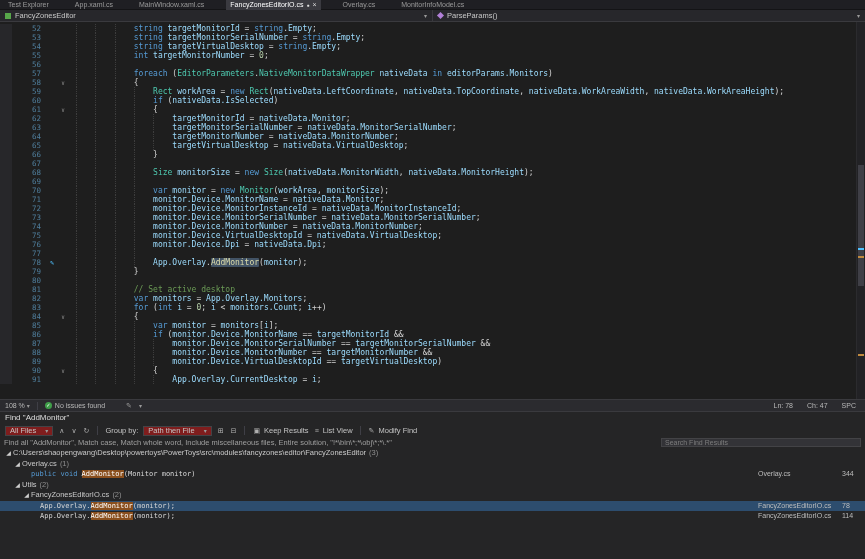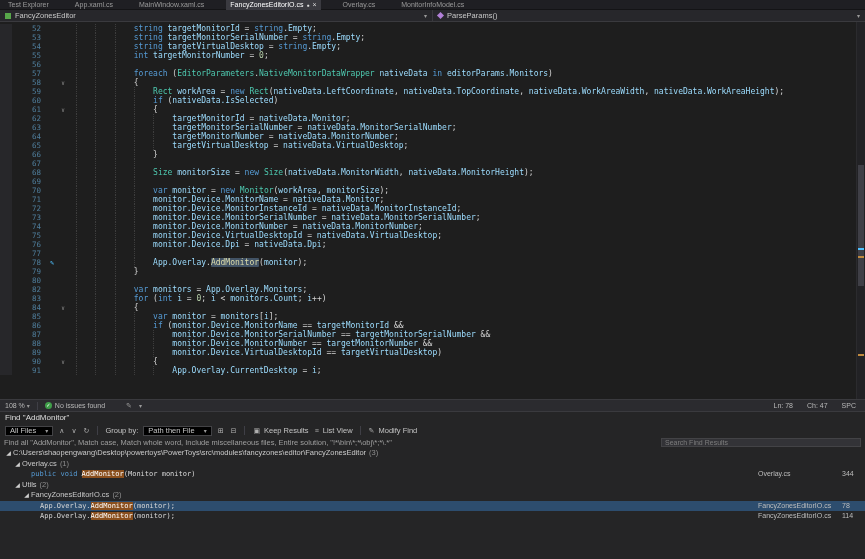--- a/index.html
+++ b/index.html
@@ -52,21 +52,21 @@
          font-size:5px;line-height:7px;text-align:center;margin-right:3px}
   .health{display:flex;align-items:center}
   .broom{color:#9a9a9a;font-size:7px;margin-left:14px}
   .ss-right{margin-left:auto;display:flex;gap:14px;padding-right:4px}
   .chev7{font-size:6px;color:#9a9a9a}
 
   
   .findpanel{height:148px;background:#252526;border-top:1px solid #3a3a3e;display:flex;flex-direction:column;font-size:7.5px}
   .fp-title{height:12px;line-height:12px;padding-left:5px;color:#dedede;font-size:8px}
   .fp-toolbar{height:13px;display:flex;align-items:center;gap:5px;padding:0 5px;color:#c4c4c4;flex:none}
-  .fp-select{display:flex;align-items:center;gap:9px;background:#000000;border:1px solid #434346;height:10px;padding:0 4px}
+  .fp-select{display:flex;align-items:center;gap:9px;background:#7f1d1d;border:1px solid #434346;height:10px;padding:0 4px}
   .tb-icon{color:#b0b0b0;font-size:7px;padding:0 1px}
   .tb-sep{width:1px;height:9px;background:#3f3f46;margin:0 2px}
   .tb-btn{display:flex;align-items:center;gap:3px}
   .fp-summary{height:11px;display:flex;align-items:center;padding:0 4px;color:#9f9f9f;gap:6px;flex:none}
   .fp-summary .txt{flex:1;white-space:nowrap;overflow:hidden;text-overflow:ellipsis}
   .fp-search{width:200px;height:9px;background:#333337;border:1px solid #434346;color:#bbb;
              font-size:7px;padding:0 3px;font-family:Liberation Sans, sans-serif;outline:none}
   .fp-search::placeholder{color:#7d7d7d}
   .fp-header{height:11px;display:flex;align-items:center;border-bottom:1px solid #3a3a3e;color:#c8c8c8;flex:none}
   .fh-code{flex:1;padding-left:5px;display:flex;gap:3px;align-items:center}
@@ -150,20 +150,21 @@
         <div class="cl"><span class="c-ind"></span><span class="c-num">71</span><span class="c-gl"></span><span class="c-fold"></span><span class="c-code"><span class="iu"></span><span class="iu"></span><span class="iu"></span><span class="iu"></span><span class="c-v">monitor.Device.MonitorName</span><span class="c-p"> = </span><span class="c-v">nativeData.Monitor</span><span class="c-p">;</span></span></div>
         <div class="cl"><span class="c-ind"></span><span class="c-num">72</span><span class="c-gl"></span><span class="c-fold"></span><span class="c-code"><span class="iu"></span><span class="iu"></span><span class="iu"></span><span class="iu"></span><span class="c-v">monitor.Device.MonitorInstanceId</span><span class="c-p"> = </span><span class="c-v">nativeData.MonitorInstanceId</span><span class="c-p">;</span></span></div>
         <div class="cl"><span class="c-ind"></span><span class="c-num">73</span><span class="c-gl"></span><span class="c-fold"></span><span class="c-code"><span class="iu"></span><span class="iu"></span><span class="iu"></span><span class="iu"></span><span class="c-v">monitor.Device.MonitorSerialNumber</span><span class="c-p"> = </span><span class="c-v">nativeData.MonitorSerialNumber</span><span class="c-p">;</span></span></div>
         <div class="cl"><span class="c-ind"></span><span class="c-num">74</span><span class="c-gl"></span><span class="c-fold"></span><span class="c-code"><span class="iu"></span><span class="iu"></span><span class="iu"></span><span class="iu"></span><span class="c-v">monitor.Device.MonitorNumber</span><span class="c-p"> = </span><span class="c-v">nativeData.MonitorNumber</span><span class="c-p">;</span></span></div>
         <div class="cl"><span class="c-ind"></span><span class="c-num">75</span><span class="c-gl"></span><span class="c-fold"></span><span class="c-code"><span class="iu"></span><span class="iu"></span><span class="iu"></span><span class="iu"></span><span class="c-v">monitor.Device.VirtualDesktopId</span><span class="c-p"> = </span><span class="c-v">nativeData.VirtualDesktop</span><span class="c-p">;</span></span></div>
         <div class="cl"><span class="c-ind"></span><span class="c-num">76</span><span class="c-gl"></span><span class="c-fold"></span><span class="c-code"><span class="iu"></span><span class="iu"></span><span class="iu"></span><span class="iu"></span><span class="c-v">monitor.Device.Dpi</span><span class="c-p"> = </span><span class="c-v">nativeData.Dpi</span><span class="c-p">;</span></span></div>
         <div class="cl"><span class="c-ind"></span><span class="c-num">77</span><span class="c-gl"></span><span class="c-fold"></span><span class="c-code"><span class="iu"></span><span class="iu"></span><span class="iu"></span><span class="iu"></span></span></div>
         <div class="cl"><span class="c-ind"></span><span class="c-num">78</span><span class="c-gl"><span class="pencil">✎</span></span><span class="c-fold"></span><span class="c-code"><span class="iu"></span><span class="iu"></span><span class="iu"></span><span class="iu"></span><span class="c-v">App.Overlay</span><span class="c-p">.</span><span class="c-m hl">AddMonitor</span><span class="c-p">(</span><span class="c-v">monitor</span><span class="c-p">);</span></span></div>
         <div class="cl"><span class="c-ind"></span><span class="c-num">79</span><span class="c-gl"></span><span class="c-fold"></span><span class="c-code"><span class="iu"></span><span class="iu"></span><span class="iu"></span><span class="c-p">}</span></span></div>
         <div class="cl"><span class="c-ind"></span><span class="c-num">80</span><span class="c-gl"></span><span class="c-fold"></span><span class="c-code"><span class="iu"></span><span class="iu"></span><span class="iu"></span></span></div>
+        <div class="cl"><span class="c-ind"></span><span class="c-num">81</span><span class="c-gl"></span><span class="c-fold"></span><span class="c-code"><span class="iu"></span><span class="iu"></span><span class="iu"></span><span class="c-cm">// Set active desktop</span></span></div>
         <div class="cl"><span class="c-ind"></span><span class="c-num">82</span><span class="c-gl"></span><span class="c-fold"></span><span class="c-code"><span class="iu"></span><span class="iu"></span><span class="iu"></span><span class="c-k">var</span><span class="c-p"> </span><span class="c-v">monitors</span><span class="c-p"> = </span><span class="c-v">App.Overlay.Monitors</span><span class="c-p">;</span></span></div>
         <div class="cl"><span class="c-ind"></span><span class="c-num">83</span><span class="c-gl"></span><span class="c-fold"></span><span class="c-code"><span class="iu"></span><span class="iu"></span><span class="iu"></span><span class="c-k">for</span><span class="c-p"> (</span><span class="c-k">int</span><span class="c-p"> </span><span class="c-v">i</span><span class="c-p"> = </span><span class="c-num2">0</span><span class="c-p">; </span><span class="c-v">i</span><span class="c-p"> &lt; </span><span class="c-v">monitors.Count</span><span class="c-p">; </span><span class="c-v">i</span><span class="c-p">++)</span></span></div>
         <div class="cl"><span class="c-ind"></span><span class="c-num">84</span><span class="c-gl"></span><span class="c-fold">∨</span><span class="c-code"><span class="iu"></span><span class="iu"></span><span class="iu"></span><span class="c-p">{</span></span></div>
         <div class="cl"><span class="c-ind"></span><span class="c-num">85</span><span class="c-gl"></span><span class="c-fold"></span><span class="c-code"><span class="iu"></span><span class="iu"></span><span class="iu"></span><span class="iu"></span><span class="c-k">var</span><span class="c-p"> </span><span class="c-v">monitor</span><span class="c-p"> = </span><span class="c-v">monitors</span><span class="c-p">[</span><span class="c-v">i</span><span class="c-p">];</span></span></div>
         <div class="cl"><span class="c-ind"></span><span class="c-num">86</span><span class="c-gl"></span><span class="c-fold"></span><span class="c-code"><span class="iu"></span><span class="iu"></span><span class="iu"></span><span class="iu"></span><span class="c-k">if</span><span class="c-p"> (</span><span class="c-v">monitor.Device.MonitorName</span><span class="c-p"> == </span><span class="c-v">targetMonitorId</span><span class="c-p"> &amp;&amp;</span></span></div>
         <div class="cl"><span class="c-ind"></span><span class="c-num">87</span><span class="c-gl"></span><span class="c-fold"></span><span class="c-code"><span class="iu"></span><span class="iu"></span><span class="iu"></span><span class="iu"></span><span class="iu"></span><span class="c-v">monitor.Device.MonitorSerialNumber</span><span class="c-p"> == </span><span class="c-v">targetMonitorSerialNumber</span><span class="c-p"> &amp;&amp;</span></span></div>
         <div class="cl"><span class="c-ind"></span><span class="c-num">88</span><span class="c-gl"></span><span class="c-fold"></span><span class="c-code"><span class="iu"></span><span class="iu"></span><span class="iu"></span><span class="iu"></span><span class="iu"></span><span class="c-v">monitor.Device.MonitorNumber</span><span class="c-p"> == </span><span class="c-v">targetMonitorNumber</span><span class="c-p"> &amp;&amp;</span></span></div>
         <div class="cl"><span class="c-ind"></span><span class="c-num">89</span><span class="c-gl"></span><span class="c-fold"></span><span class="c-code"><span class="iu"></span><span class="iu"></span><span class="iu"></span><span class="iu"></span><span class="iu"></span><span class="c-v">monitor.Device.VirtualDesktopId</span><span class="c-p"> == </span><span class="c-v">targetVirtualDesktop</span><span class="c-p">)</span></span></div>
         <div class="cl"><span class="c-ind"></span><span class="c-num">90</span><span class="c-gl"></span><span class="c-fold">∨</span><span class="c-code"><span class="iu"></span><span class="iu"></span><span class="iu"></span><span class="iu"></span><span class="c-p">{</span></span></div>
         <div class="cl"><span class="c-ind"></span><span class="c-num">91</span><span class="c-gl"></span><span class="c-fold"></span><span class="c-code"><span class="iu"></span><span class="iu"></span><span class="iu"></span><span class="iu"></span><span class="iu"></span><span class="c-v">App.Overlay.CurrentDesktop</span><span class="c-p"> = </span><span class="c-v">i</span><span class="c-p">;</span></span></div>

